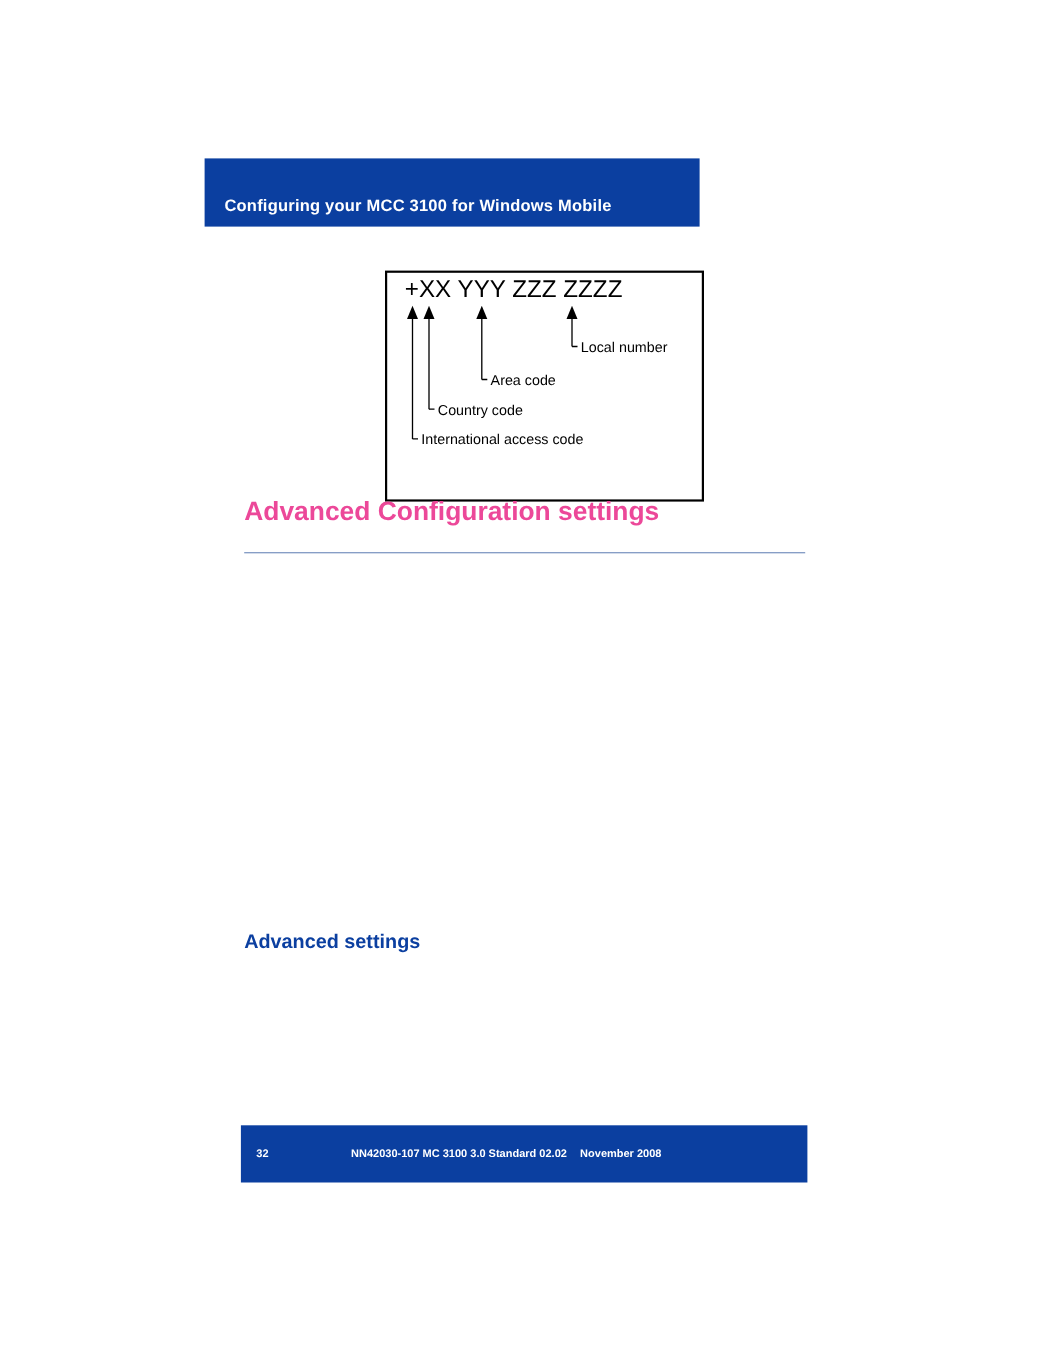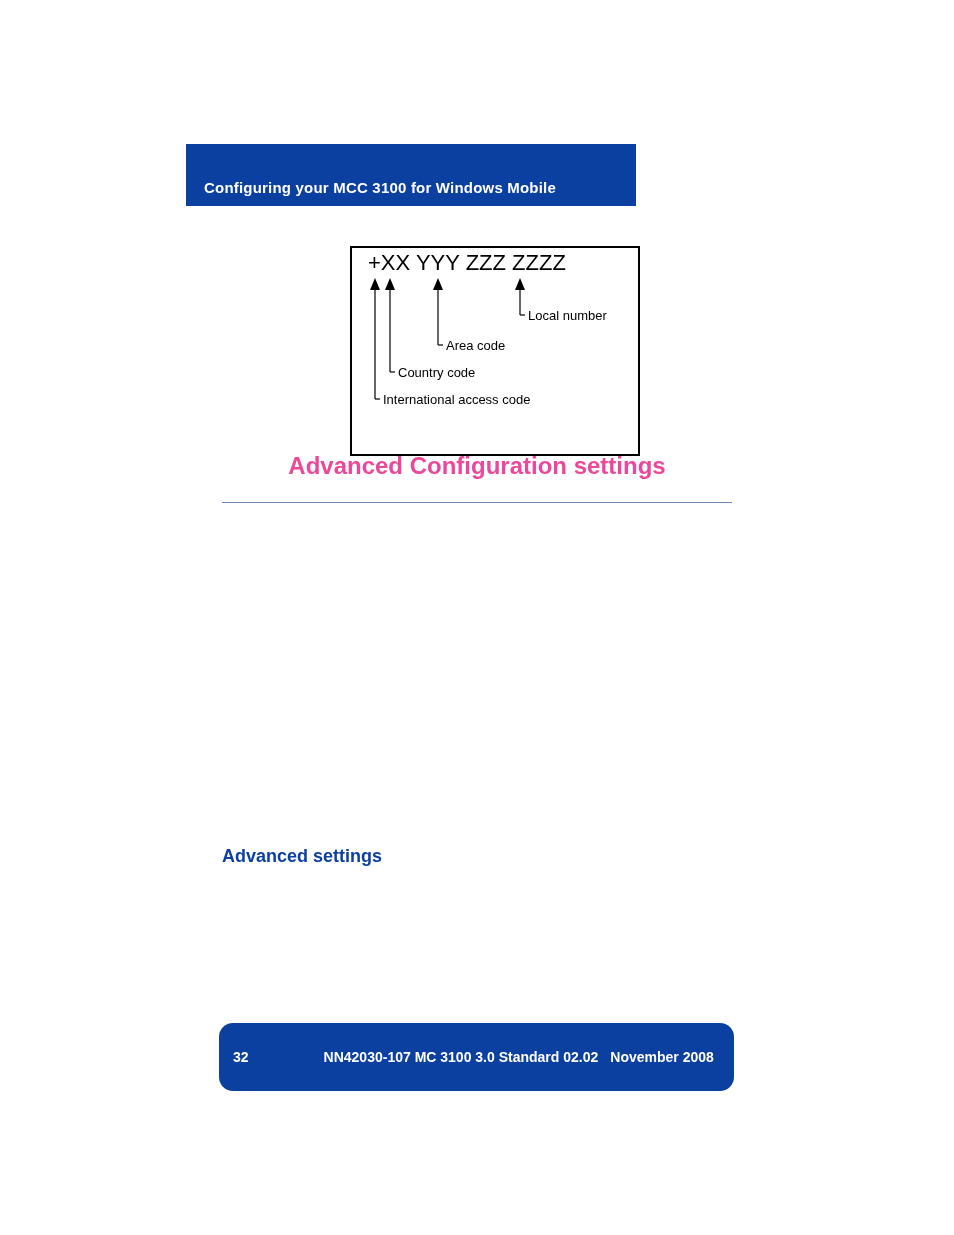--- a/index.html
+++ b/index.html
@@ -8,21 +8,20 @@
     width: 954px;
     height: 1235px;
     background: #ffffff;
     font-family: Arial, Helvetica, sans-serif;
     color: #000;
   }
   .page {
     position: relative;
     width: 954px;
     height: 1235px;
-    text-align: center;
   }
   .header-bar {
     position: absolute;
     left: 186px;
     top: 144px;
     width: 450px;
     height: 62px;
     background: #0b3fa0;
     display: flex;
     align-items: flex-end;
@@ -72,31 +71,30 @@
     color: #0b3fa0;
     font-size: 18px;
     font-weight: bold;
     font-family: "Arial Black", Arial, sans-serif;
   }
   .footer-bar {
     position: absolute;
     left: 219px;
     top: 1023px;
     width: 515px;
-    height: 68px;
+    height: 52px;
     background: #0b3fa0;
     display: flex;
     align-items: center;
     color: #ffffff;
-    font-size: 14px;
+    font-size: 10px;
     font-weight: bold;
     font-family: "Arial Black", Arial, sans-serif;
     box-sizing: border-box;
     padding-left: 14px;
-    border-radius: 14px;
   }
   .footer-page {
     margin-right: 42px;
   }
   .footer-mid {
     margin-right: 12px;
     padding-left: 33px;
   }
 </style>
 </head>

